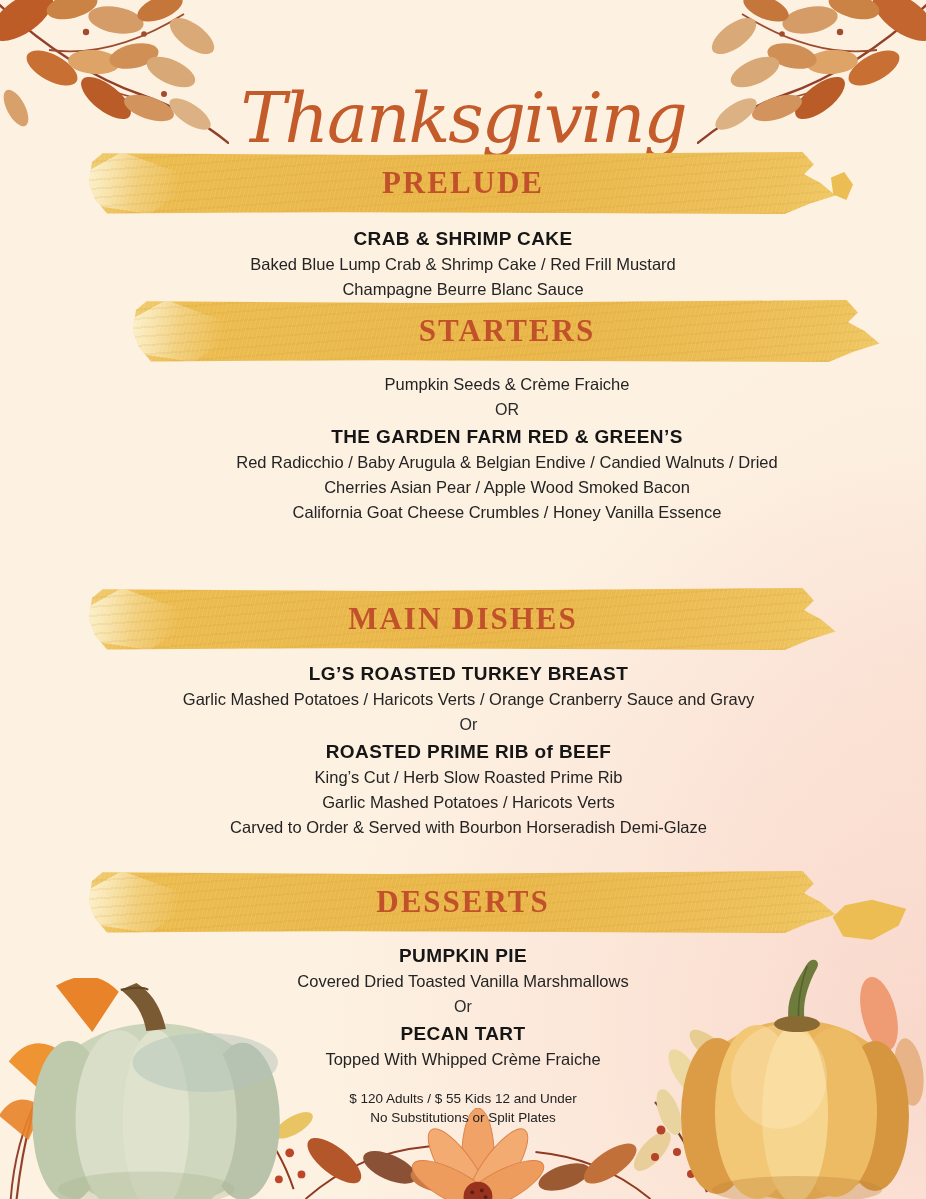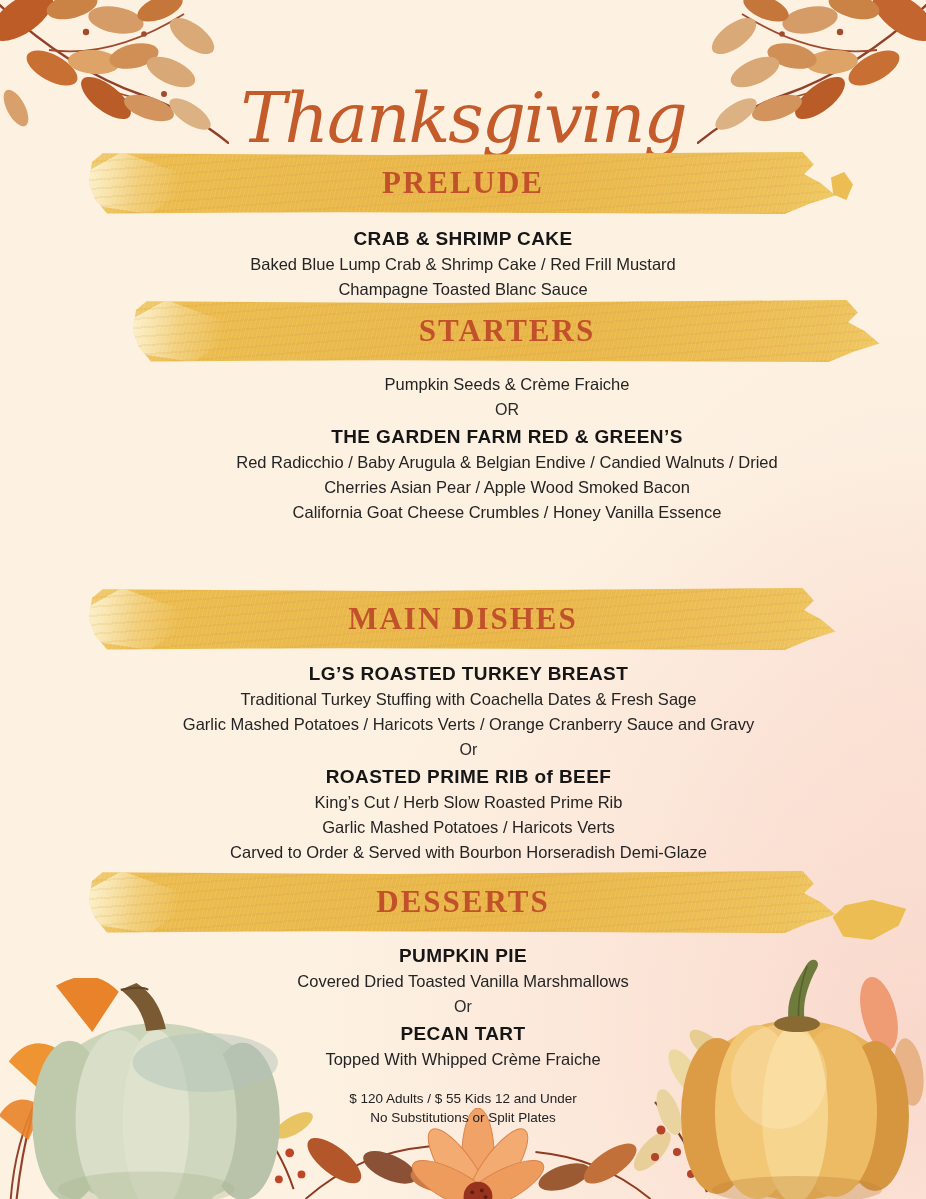--- a/index.html
+++ b/index.html
@@ -213,21 +213,21 @@
 
 <h1 class="page-title">Thanksgiving</h1>
 
 <section class="menu-section sec-0">
   <div class="banner">
     <h2 class="banner-heading">PRELUDE</h2>
   </div>
   <div class="section-body">
     <div class="item-name">CRAB &amp; SHRIMP CAKE</div>
     <div class="item-desc">Baked Blue Lump Crab &amp; Shrimp Cake / Red Frill Mustard</div>
-    <div class="item-desc">Champagne Toasted Blanc Sauce</div>
+    <div class="item-desc">Champagne Beurre Blanc Sauce</div>
   </div>
 </section>
 <div class="fleck fleck-1"></div>
 
 <section class="menu-section sec-1">
   <div class="banner">
     <h2 class="banner-heading">STARTERS</h2>
   </div>
   <div class="section-body">
     <div class="item-desc">Pumpkin Seeds &amp; Crème Fraiche</div>
@@ -238,21 +238,20 @@
     <div class="item-desc">California Goat Cheese Crumbles / Honey Vanilla Essence</div>
   </div>
 </section>
 
 <section class="menu-section sec-2">
   <div class="banner">
     <h2 class="banner-heading">MAIN DISHES</h2>
   </div>
   <div class="section-body">
     <div class="item-name">LG’S ROASTED TURKEY BREAST</div>
-    <div class="item-desc">Traditional Turkey Stuffing with Coachella Dates &amp; Fresh Sage</div>
     <div class="item-desc">Garlic Mashed Potatoes / Haricots Verts / Orange Cranberry Sauce and Gravy</div>
     <div class="course-sep">Or</div>
     <div class="item-name">ROASTED PRIME RIB of BEEF</div>
     <div class="item-desc">King’s Cut / Herb Slow Roasted Prime Rib</div>
     <div class="item-desc">Garlic Mashed Potatoes / Haricots Verts</div>
     <div class="item-desc">Carved to Order &amp; Served with Bourbon Horseradish Demi-Glaze</div>
   </div>
 </section>
 
 <section class="menu-section sec-3">

